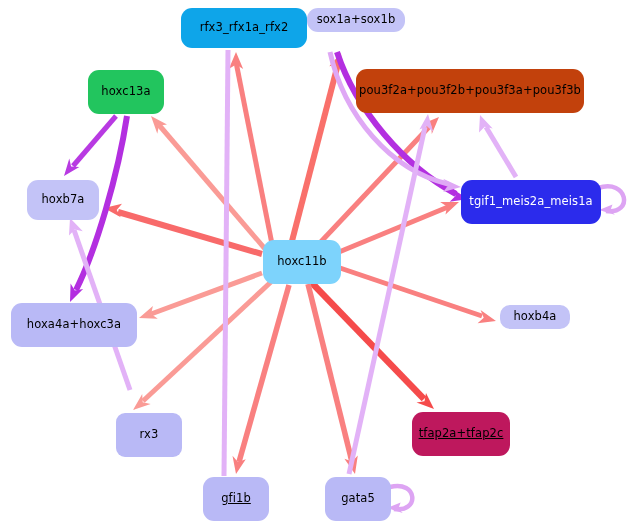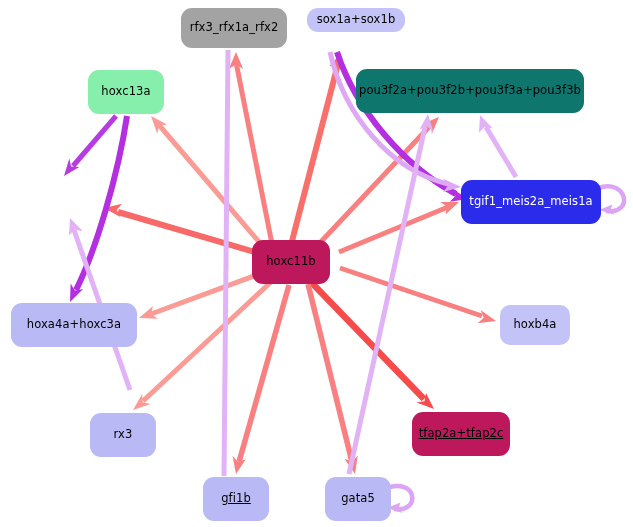--- a/index.html
+++ b/index.html
@@ -135,54 +135,57 @@
     <g>
       <path d="M 598 188 C 628 178, 634 215, 606 211" stroke="#dda4f3" stroke-width="4.5" fill="none"></path>
       <path d="M 599 210 l 13.5 -5.6 -2.1 5.9 4.4 4.5 z" fill="#dda4f3"></path>
     </g>
     <g>
       <path d="M 390 487 C 418 480, 420 513, 394 509" stroke="#dda4f3" stroke-width="4.5" fill="none"></path>
       <path d="M 387 508 l 13.6 -5.4 -2.2 5.9 4.3 4.5 z" fill="#dda4f3"></path>
     </g>
   </svg>
 
-  <div class="node" style="left:181px; top:8px; width:106px; height:40px; background:#a3a3a3; color:#000;">
+  <div class="node" style="left:181px; top:8px; width:126px; height:40px; background:#0ea5e9; color:#000;">
     <span class="node-label">rfx3_rfx1a_rfx2</span>
   </div>
 
   <div class="node" style="left:307px; top:8px; width:98px; height:24px; background:#c3c3f7; color:#000;">
     <span class="node-label">sox1a+sox1b</span>
   </div>
 
-  <div class="node" style="left:356px; top:69px; width:228px; height:44px; background:#0f766e; color:#000;">
+  <div class="node" style="left:356px; top:69px; width:228px; height:44px; background:#c2410c; color:#000;">
     <span class="node-label">pou3f2a+pou3f2b+pou3f3a+pou3f3b</span>
   </div>
 
-  <div class="node" style="left:88px; top:70px; width:76px; height:44px; background:#86efac; color:#000;">
+  <div class="node" style="left:88px; top:70px; width:76px; height:44px; background:#22c55e; color:#000;">
     <span class="node-label">hoxc13a</span>
   </div>
 
   <div class="node" style="left:461px; top:180px; width:140px; height:44px; background:#2b2bec; color:#fff;">
     <span class="node-label">tgif1_meis2a_meis1a</span>
   </div>
 
+  <div class="node" style="left:27px; top:180px; width:72px; height:40px; background:#c3c3f7; color:#000;">
+    <span class="node-label">hoxb7a</span>
+  </div>
 
-  <div class="node" style="left:252px; top:240px; width:78px; height:44px; background:#be185d; color:#000;">
+  <div class="node" style="left:263px; top:240px; width:78px; height:44px; background:#7dd3fc; color:#000;">
     <span class="node-label">hoxc11b</span>
   </div>
 
   <div class="node" style="left:11px; top:303px; width:126px; height:44px; background:#b9b9f6; color:#000;">
     <span class="node-label">hoxa4a+hoxc3a</span>
   </div>
 
-  <div class="node" style="left:500px; top:305px; width:70px; height:40px; background:#c3c3f7; color:#000;border-radius:10px;">
+  <div class="node" style="left:500px; top:305px; width:70px; height:24px; background:#c3c3f7; color:#000;border-radius:10px;">
     <span class="node-label">hoxb4a</span>
   </div>
 
-  <div class="node" style="left:90px; top:413px; width:66px; height:44px; background:#b9b9f6; color:#000;">
+  <div class="node" style="left:116px; top:413px; width:66px; height:44px; background:#b9b9f6; color:#000;border-radius:9px;">
     <span class="node-label">rx3</span>
   </div>
 
   <div class="node" style="left:412px; top:412px; width:98px; height:44px; background:#be185d; color:#000;text-decoration:underline;">
     <span class="node-label">tfap2a+tfap2c</span>
   </div>
 
   <div class="node" style="left:203px; top:477px; width:66px; height:44px; background:#b9b9f6; color:#000;text-decoration:underline;">
     <span class="node-label">gfi1b</span>
   </div>

